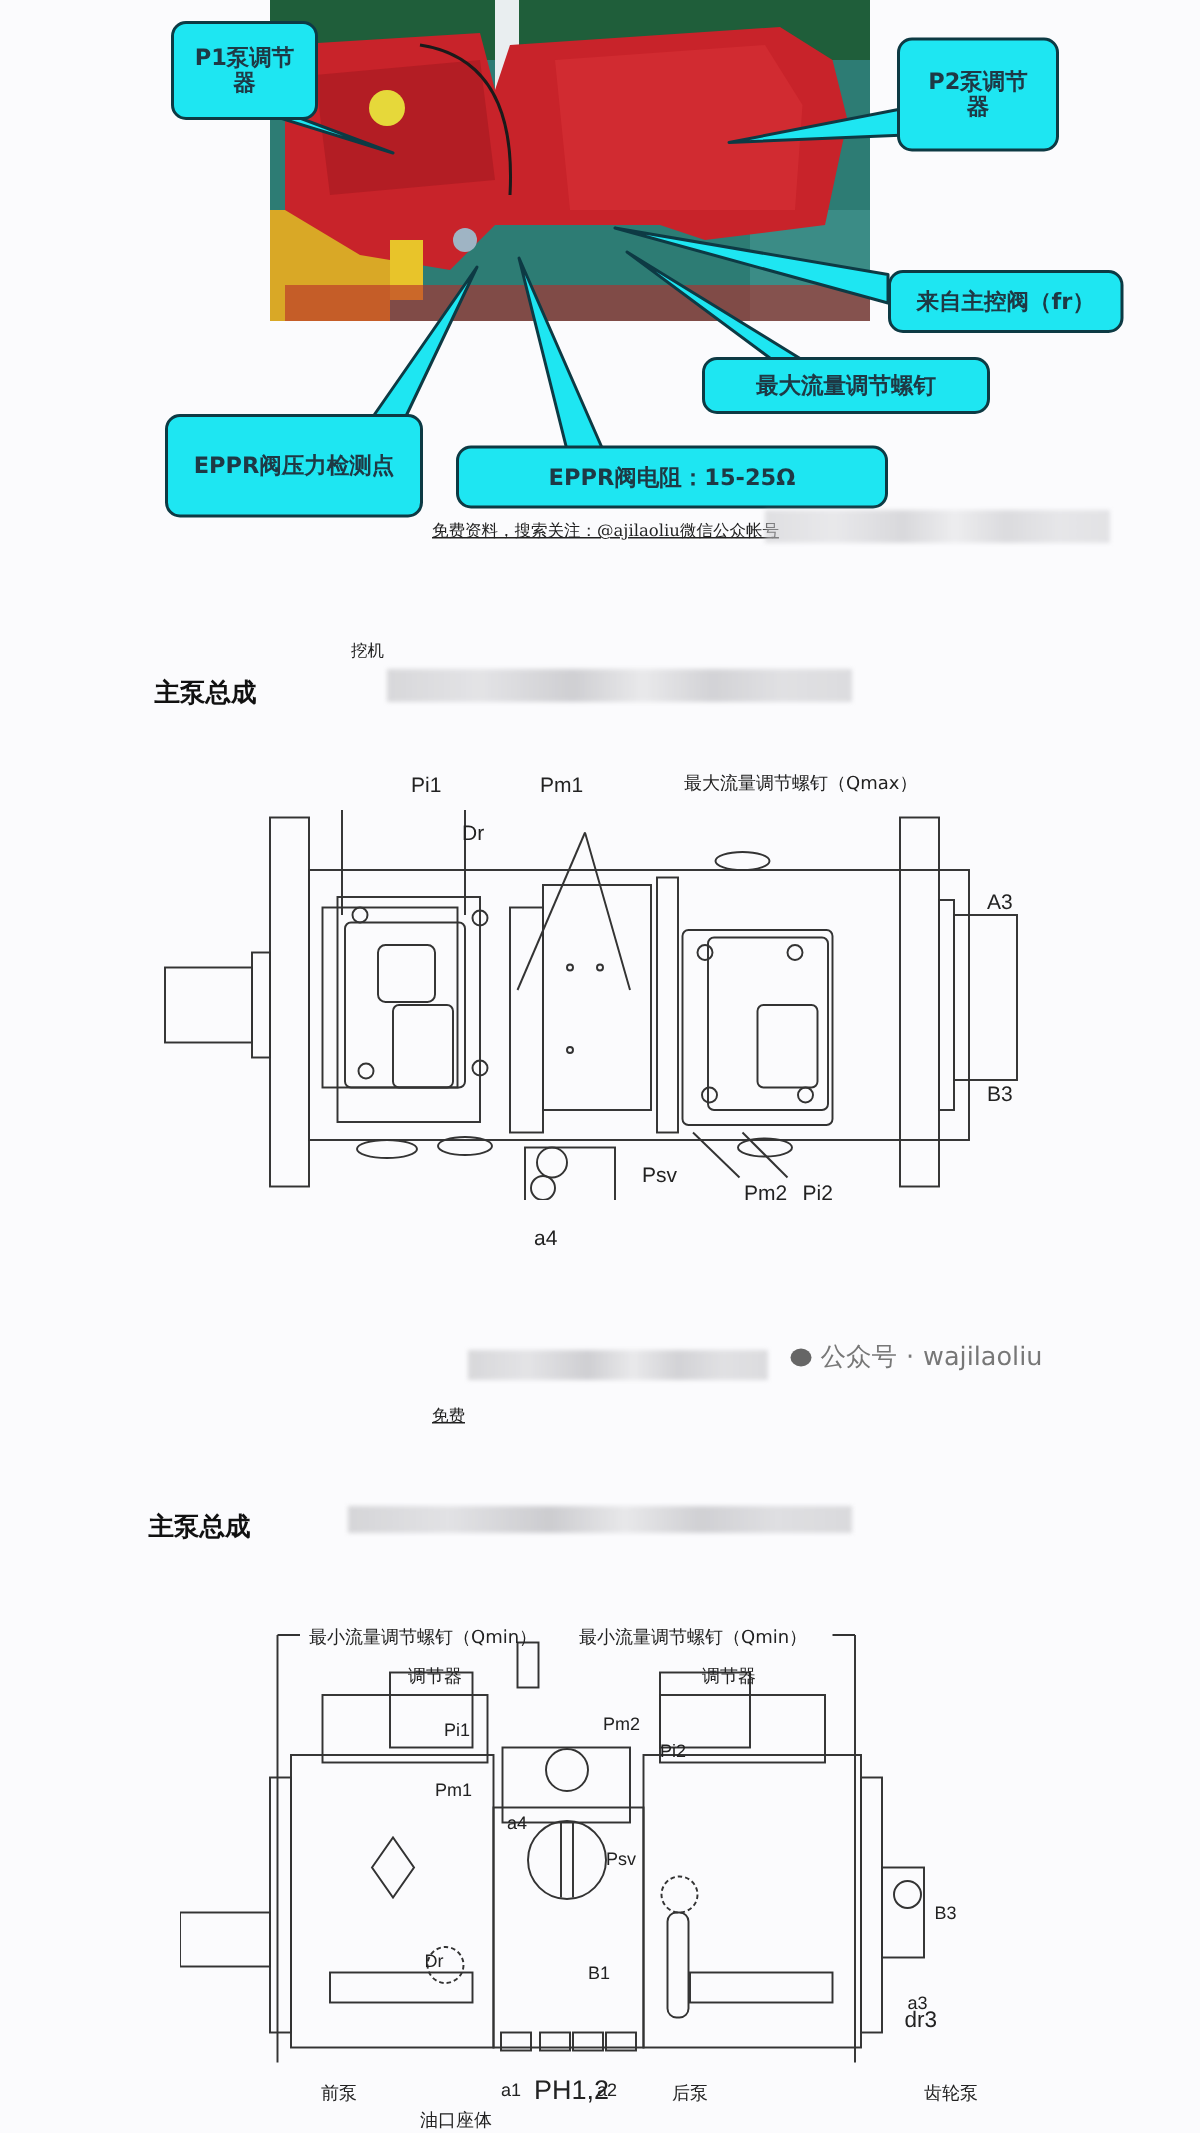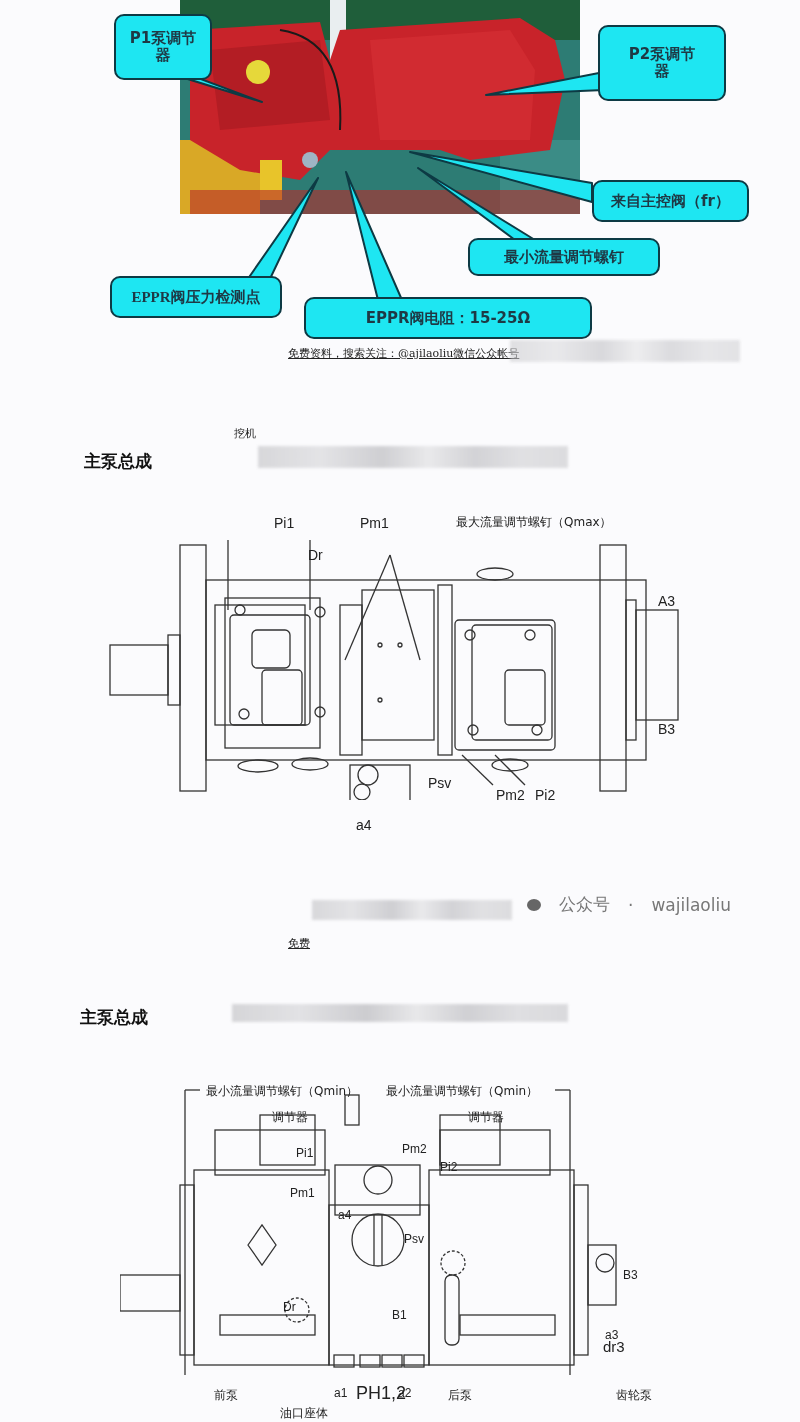--- a/index.html
+++ b/index.html
@@ -4,21 +4,21 @@
 <style>
   html,body{margin:0;padding:0;}
   body{width:800px;height:1422px;background:#fbfbfd;position:relative;overflow:hidden;font-family:"DejaVu Sans","Liberation Sans",sans-serif;color:#111;}
   .abs{position:absolute;}
   
   .photo{left:180px;top:0;width:400px;height:214px;overflow:hidden;background:#2f7f76;}
   .callout{position:absolute;background:#1ee6f2;border:2px solid #0d3a44;border-radius:10px;color:#1e3945;font-weight:bold;display:flex;align-items:center;justify-content:center;text-align:center;box-sizing:border-box;font-size:15px;line-height:17px;}
   .callout-svg{position:absolute;left:0;top:0;width:800px;height:360px;pointer-events:none;}
   .footnote{font-family:"DejaVu Serif","Liberation Serif",serif;font-size:11px;color:#222;text-decoration:underline;}
   .blur{background:linear-gradient(90deg,#c9c9cc,#dadadd 20%,#bdbdc1 40%,#e2e2e4 55%,#c2c2c6 70%,#d6d6d9 85%,#cfcfd2);filter:blur(1.5px);}
-  .section-title{font-family:"DejaVu Serif","Liberation Serif",serif;font-weight:bold;font-size:17px;color:#111;}
+  .section-title{font-family:"DejaVu Serif","Liberation Serif",serif;font-weight:bold;font-size:17px;color:#111;margin-left:19px;}
   .dlabel{position:absolute;font-family:"Liberation Sans","DejaVu Sans",sans-serif;font-size:14px;color:#222;line-height:14px;white-space:nowrap;}
   .dlabel.cn{font-family:"DejaVu Sans",sans-serif;font-size:12px;}
   .wm{font-family:"DejaVu Sans",sans-serif;font-size:17px;color:#777;}
 </style>
 </head>
 <body>
 
 <div class="abs photo">
   <svg width="400" height="214" viewBox="0 0 400 214">
     <rect x="0" y="0" width="400" height="214" fill="#2d7c74"></rect>
@@ -44,30 +44,30 @@
     <polygon points="592,183 592,202 410,152"></polygon>
     <polygon points="515,240 535,240 418,168"></polygon>
     <polygon points="245,283 268,283 318,178"></polygon>
     <polygon points="378,300 402,300 346,172"></polygon>
   </g>
 </svg>
 
 <div class="callout" style="left:70px;top:14px;width:98px;height:66px;margin-left:44px;">
   <span style="width:70px;display:block;">P1泵调节器</span>
 </div>
-<div class="callout" style="left:598px;top:25px;width:128px;height:76px;">
+<div class="callout" style="left:598px;top:25px;width:108px;height:76px;">
   <span style="width:70px;display:block;">P2泵调节器</span>
 </div>
 <div class="callout" style="left:592px;top:180px;width:157px;height:42px;">
   <span>来自主控阀（fr）</span>
 </div>
 <div class="callout" style="left:468px;top:238px;width:192px;height:38px;">
-  <span>最小流量调节螺钉</span>
-</div>
-<div class="callout" style="left:110px;top:276px;width:172px;height:42px;font-family:Liberation Serif, serif;">
+  <span>最大流量调节螺钉</span>
+</div>
+<div class="callout" style="left:110px;top:276px;width:172px;height:69px;">
   <span>EPPR阀压力检测点</span>
 </div>
 <div class="callout" style="left:304px;top:297px;width:288px;height:42px;">
   <span>EPPR阀电阻：15-25Ω</span>
 </div>
 
 <div class="abs footnote" style="left:288px;top:346px;">免费资料，搜索关注：@ajilaoliu微信公众帐号</div>
 <div class="abs blur" style="left:510px;top:340px;width:230px;height:22px;opacity:0.55;"></div>
 
 <div class="abs section-title" style="left:84px;top:450px;">主泵总成</div>
@@ -127,21 +127,21 @@
 <span class="dlabel" style="left:308px;top:548px;">Dr</span>
 <span class="dlabel" style="left:658px;top:594px;">A3</span>
 <span class="dlabel" style="left:658px;top:722px;">B3</span>
 <span class="dlabel" style="left:428px;top:776px;">Psv</span>
 <span class="dlabel" style="left:496px;top:788px;">Pm2</span>
 <span class="dlabel" style="left:535px;top:788px;">Pi2</span>
 <span class="dlabel" style="left:356px;top:818px;">a4</span>
 
 <div class="abs footnote" style="left:288px;top:936px;">免费</div>
 <div class="abs blur" style="left:312px;top:900px;width:200px;height:20px;opacity:0.7;"></div>
-<div class="abs" style="left:527px;top:893px;display:flex;align-items:center;gap:18px;">
+<div class="abs" style="left:527px;top:893px;display:flex;align-items:center;gap:6px;">
   <span style="display:inline-block;width:14px;height:12px;background:#666;border-radius:50%;"></span>
   <span class="wm">公众号</span>
   <span class="wm">·</span>
   <span class="wm">wajilaoliu</span>
 </div>
 
 <div class="abs section-title" style="left:80px;top:1006px;">主泵总成</div>
 <div class="abs blur" style="left:232px;top:1004px;width:336px;height:18px;opacity:0.75;"></div>
 
 <svg class="abs" style="left:120px;top:1085px;" width="560" height="300" viewBox="0 0 560 300">

